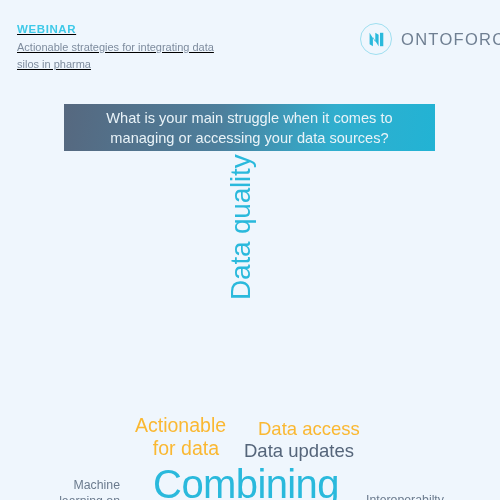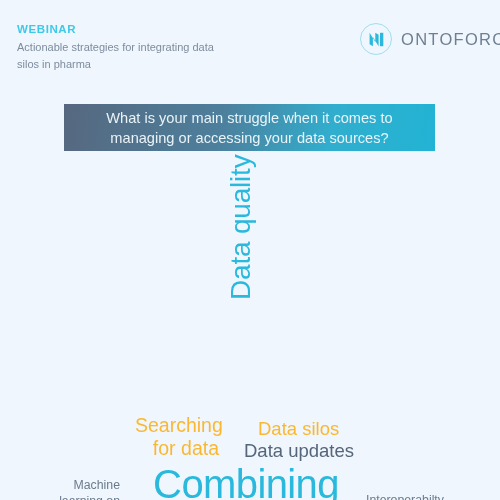--- a/index.html
+++ b/index.html
@@ -26,20 +26,21 @@
     position: absolute;
     left: 0; top: 0;
     width: 500px;
     height: 96px;
   }
   #header-text {
     position: absolute;
     left: 17px;
     top: 22px;
     width: 300px;
+    text-decoration: underline;
   }
   #webinar-label {
     font-size: 11.5px;
     font-weight: bold;
     letter-spacing: 0.6px;
     color: #3ec9e8;
     line-height: 15px;
     margin-bottom: 2px;
   }
   #header-subtitle {
@@ -198,24 +199,24 @@
 
   <div id="question-banner">
     <div id="question-text">What is your main struggle when it comes to
 managing or accessing your data sources?</div>
   </div>
 
   <div id="wordcloud">
 
     <div class="word rot" id="w-data-quality">Data quality</div>
 
-    <div class="word" id="w-searching">Searching
+    <div class="word" id="w-searching">Actionable
 for data</div>
 
-    <div class="word" id="w-data-access">Data silos</div>
+    <div class="word" id="w-data-access">Data access</div>
 
     <div class="word" id="w-data-updates">Data updates</div>
 
     <div class="word" id="w-machine-learning">Machine
 learning on
 data</div>
 
     <div class="word" id="w-main">Combining and
 integrating data</div>
 

